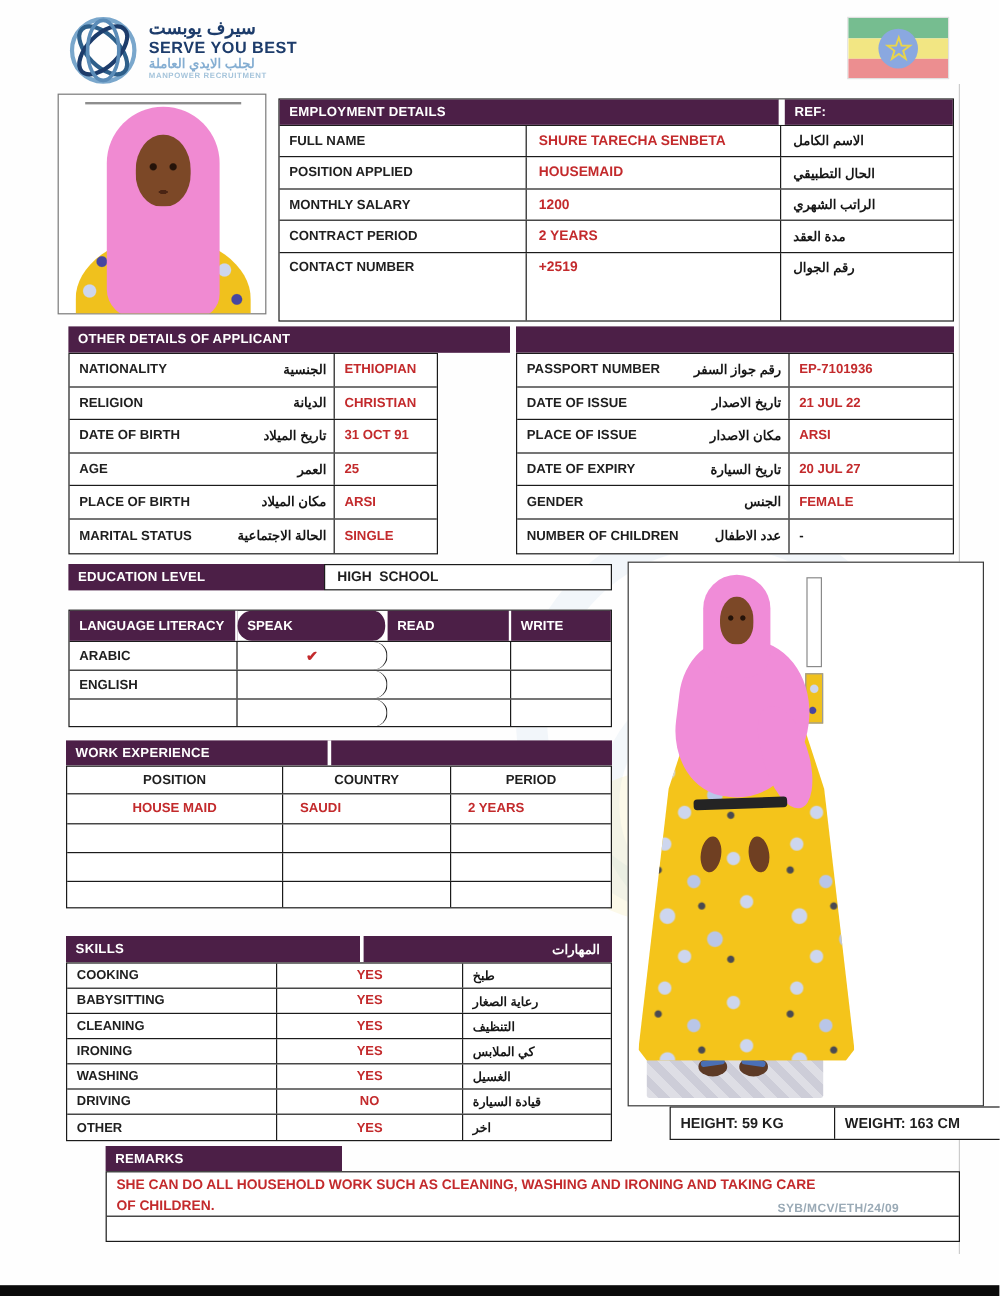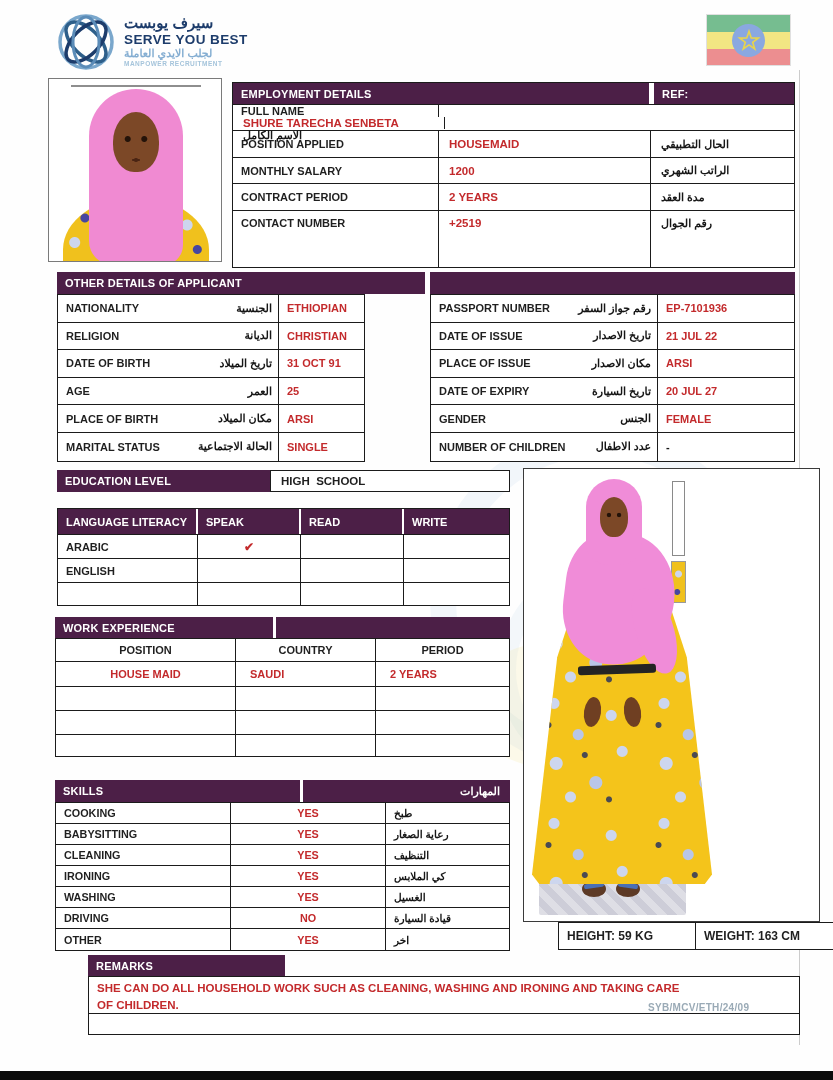--- a/index.html
+++ b/index.html
@@ -91,21 +91,21 @@
              display:flex; align-items:center; padding:0 10px; font-size:11.5px; font-weight:bold; color:#1f1f1f; white-space:pre; }
 
   
   .lang-table { left:57px; top:508px; width:453px; border:1.8px solid #1b1b1b; background:#fff; }
   .lang-head { display:flex; height:25px; }
   .lang-head .hc { background:#4c1f47; color:#fff; font-size:11px; font-weight:bold; display:flex; align-items:center; padding:0 8px; border-right:2.5px solid #fff; }
   .lang-head .hc:last-child { border-right:none; }
   .lang-row { display:flex; height:24px; border-top:1.5px solid #1b1b1b; }
   .lc { display:flex; align-items:center; padding:0 8px; font-size:11px; font-weight:bold; color:#1f1f1f; border-right:1.5px solid #1b1b1b; }
   .lc:last-child { border-right:none; }
-  .lw1 { width:140px; } .lw2 { width:103px; } .lw3 { width:103px; } .lw4 { flex:1; }
+  .lw1 { width:140px; } .lw2 { width:125px;border-radius:12px; } .lw3 { width:103px; } .lw4 { flex:1; }
   .check { width:100%; text-align:center; color:#c32a2c; font-size:12px; }
 
   
   .we-bar { left:55px; top:617px; width:455px; height:21px; position:absolute; }
   .we-divider { position:absolute; left:218px; top:0; width:3px; height:21px; background:#fff; }
   .we-table { left:55px; top:638px; width:455px; border:1.8px solid #1b1b1b; background:#fff; }
   .we-row { display:flex; border-bottom:1.5px solid #1b1b1b;justify-content:flex-end; }
   .we-row:last-child { border-bottom:none; }
   .we-row .wc { border-right:1.5px solid #1b1b1b; display:flex; align-items:center; font-size:11px; font-weight:bold; }
   .we-row .wc:last-child { border-right:none; }
@@ -226,21 +226,21 @@
     <div class="p-hijab"></div>
     <div class="p-face"></div>
   </div>
 
   <div class="abs z1 emp-table">
     <div class="emp-header">
       <div class="pbar main">EMPLOYMENT DETAILS</div>
       <div class="gap"></div>
       <div class="pbar ref">REF:</div>
     </div>
-    <div class="emp-row" style="height:26px;flex-direction:column;">
+    <div class="emp-row" style="height:26px;">
       <div class="c-lbl">FULL NAME</div>
       <div class="c-val">SHURE TARECHA SENBETA</div>
       <div class="c-ar">الاسم الكامل</div>
     </div>
     <div class="emp-row" style="height:27px;">
       <div class="c-lbl">POSITION APPLIED</div>
       <div class="c-val">HOUSEMAID</div>
       <div class="c-ar">الحال التطبيقي</div>
     </div>
     <div class="emp-row" style="height:26px;">

